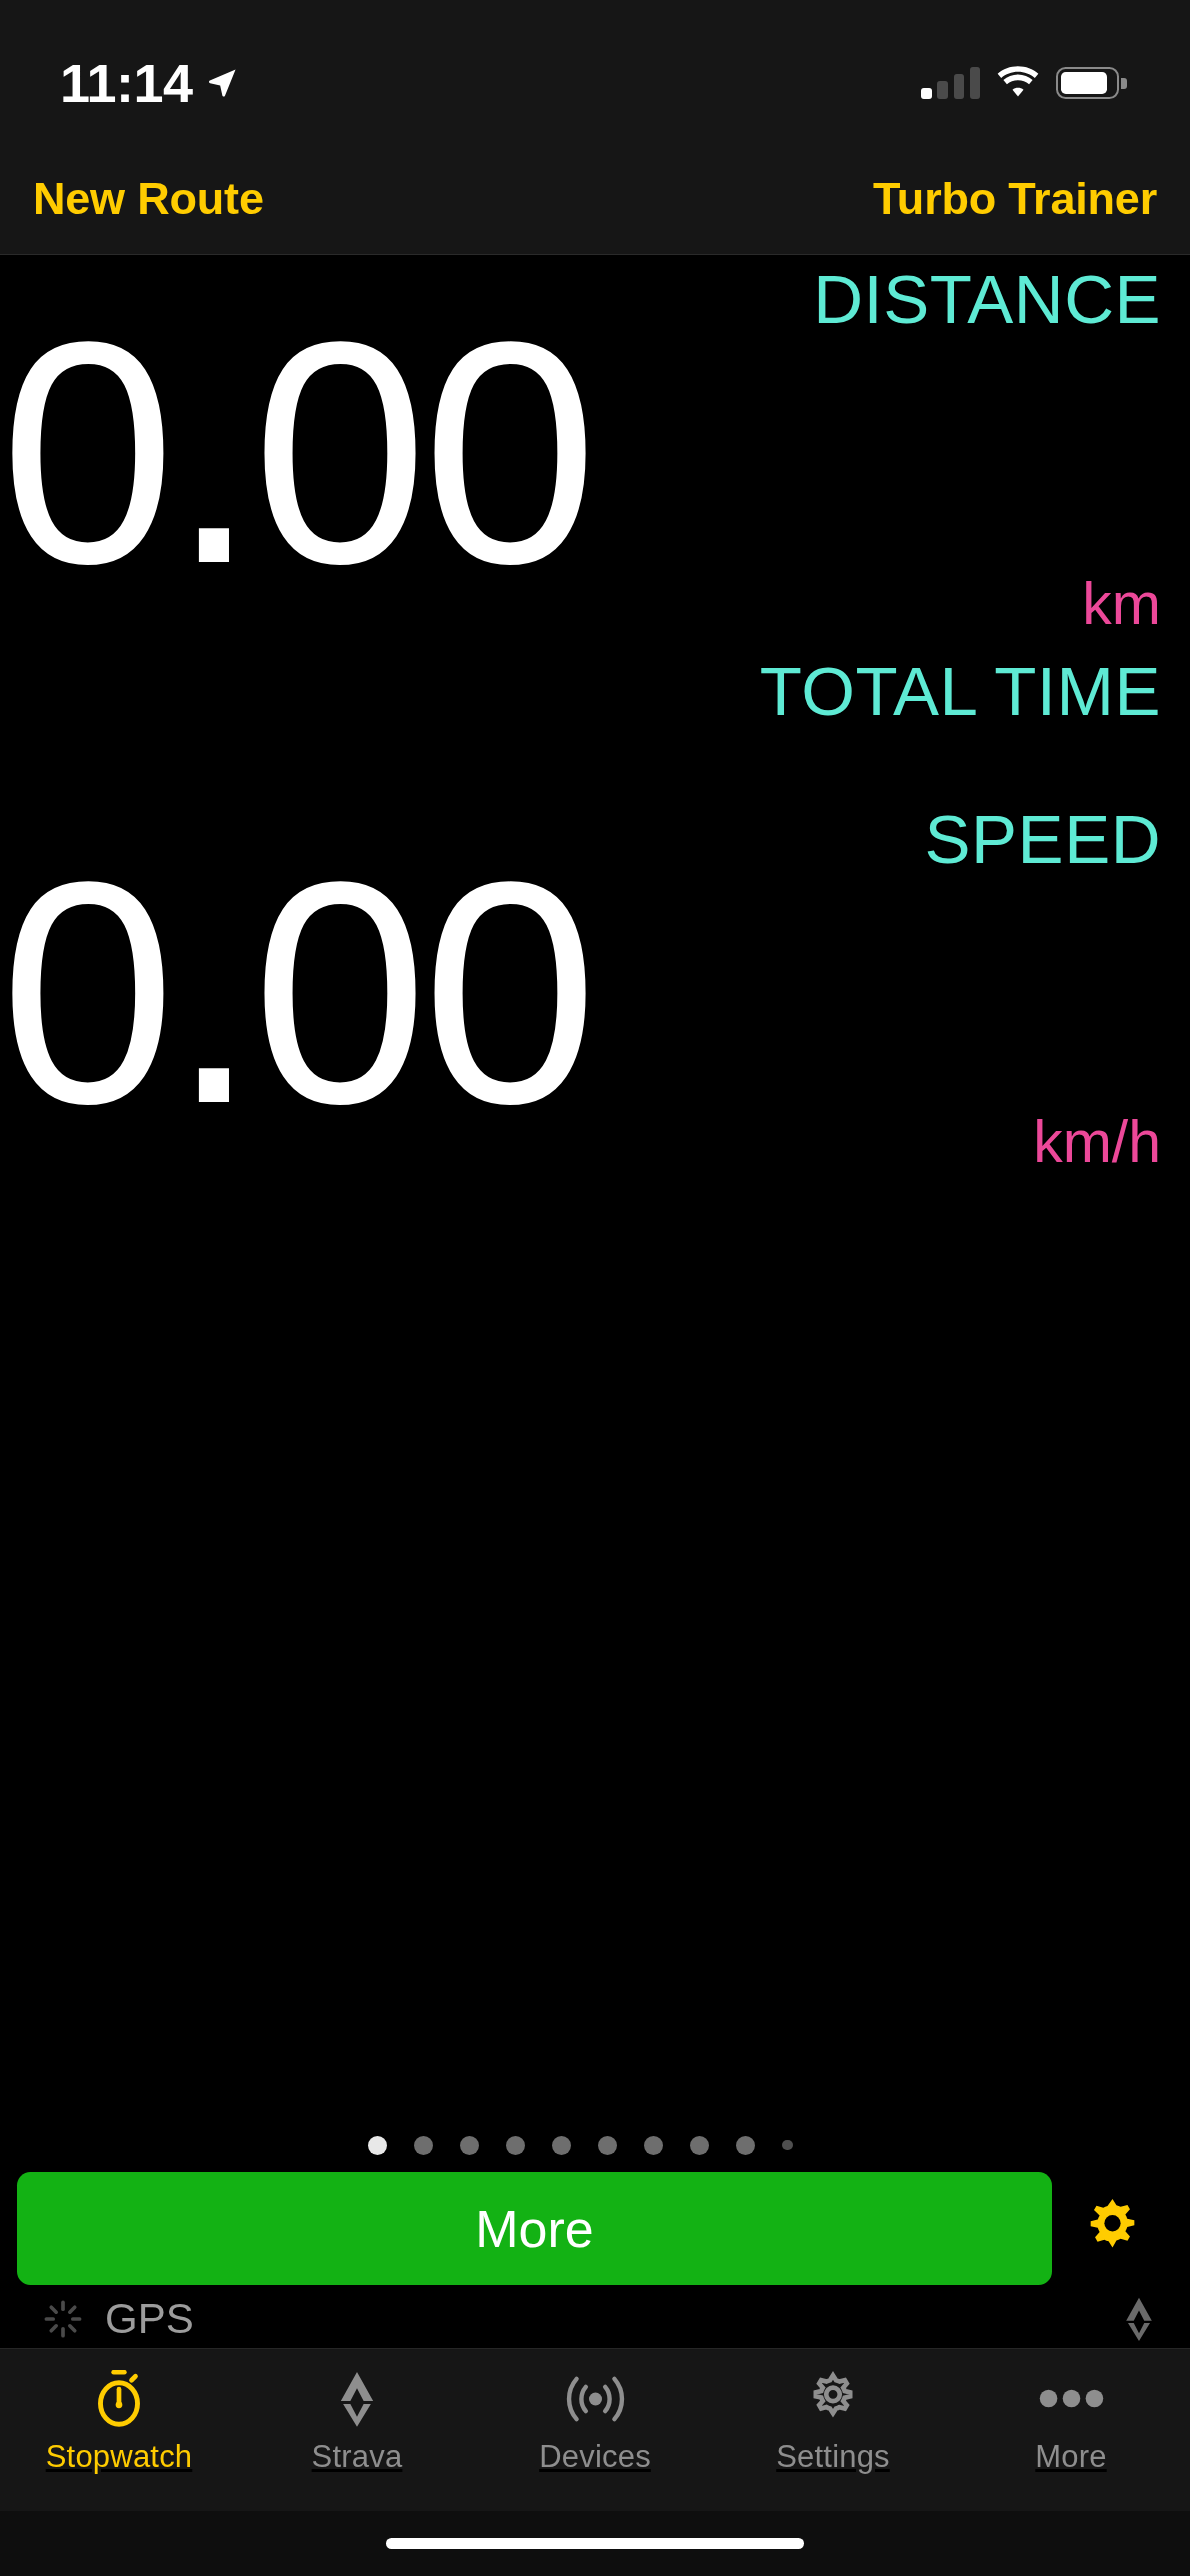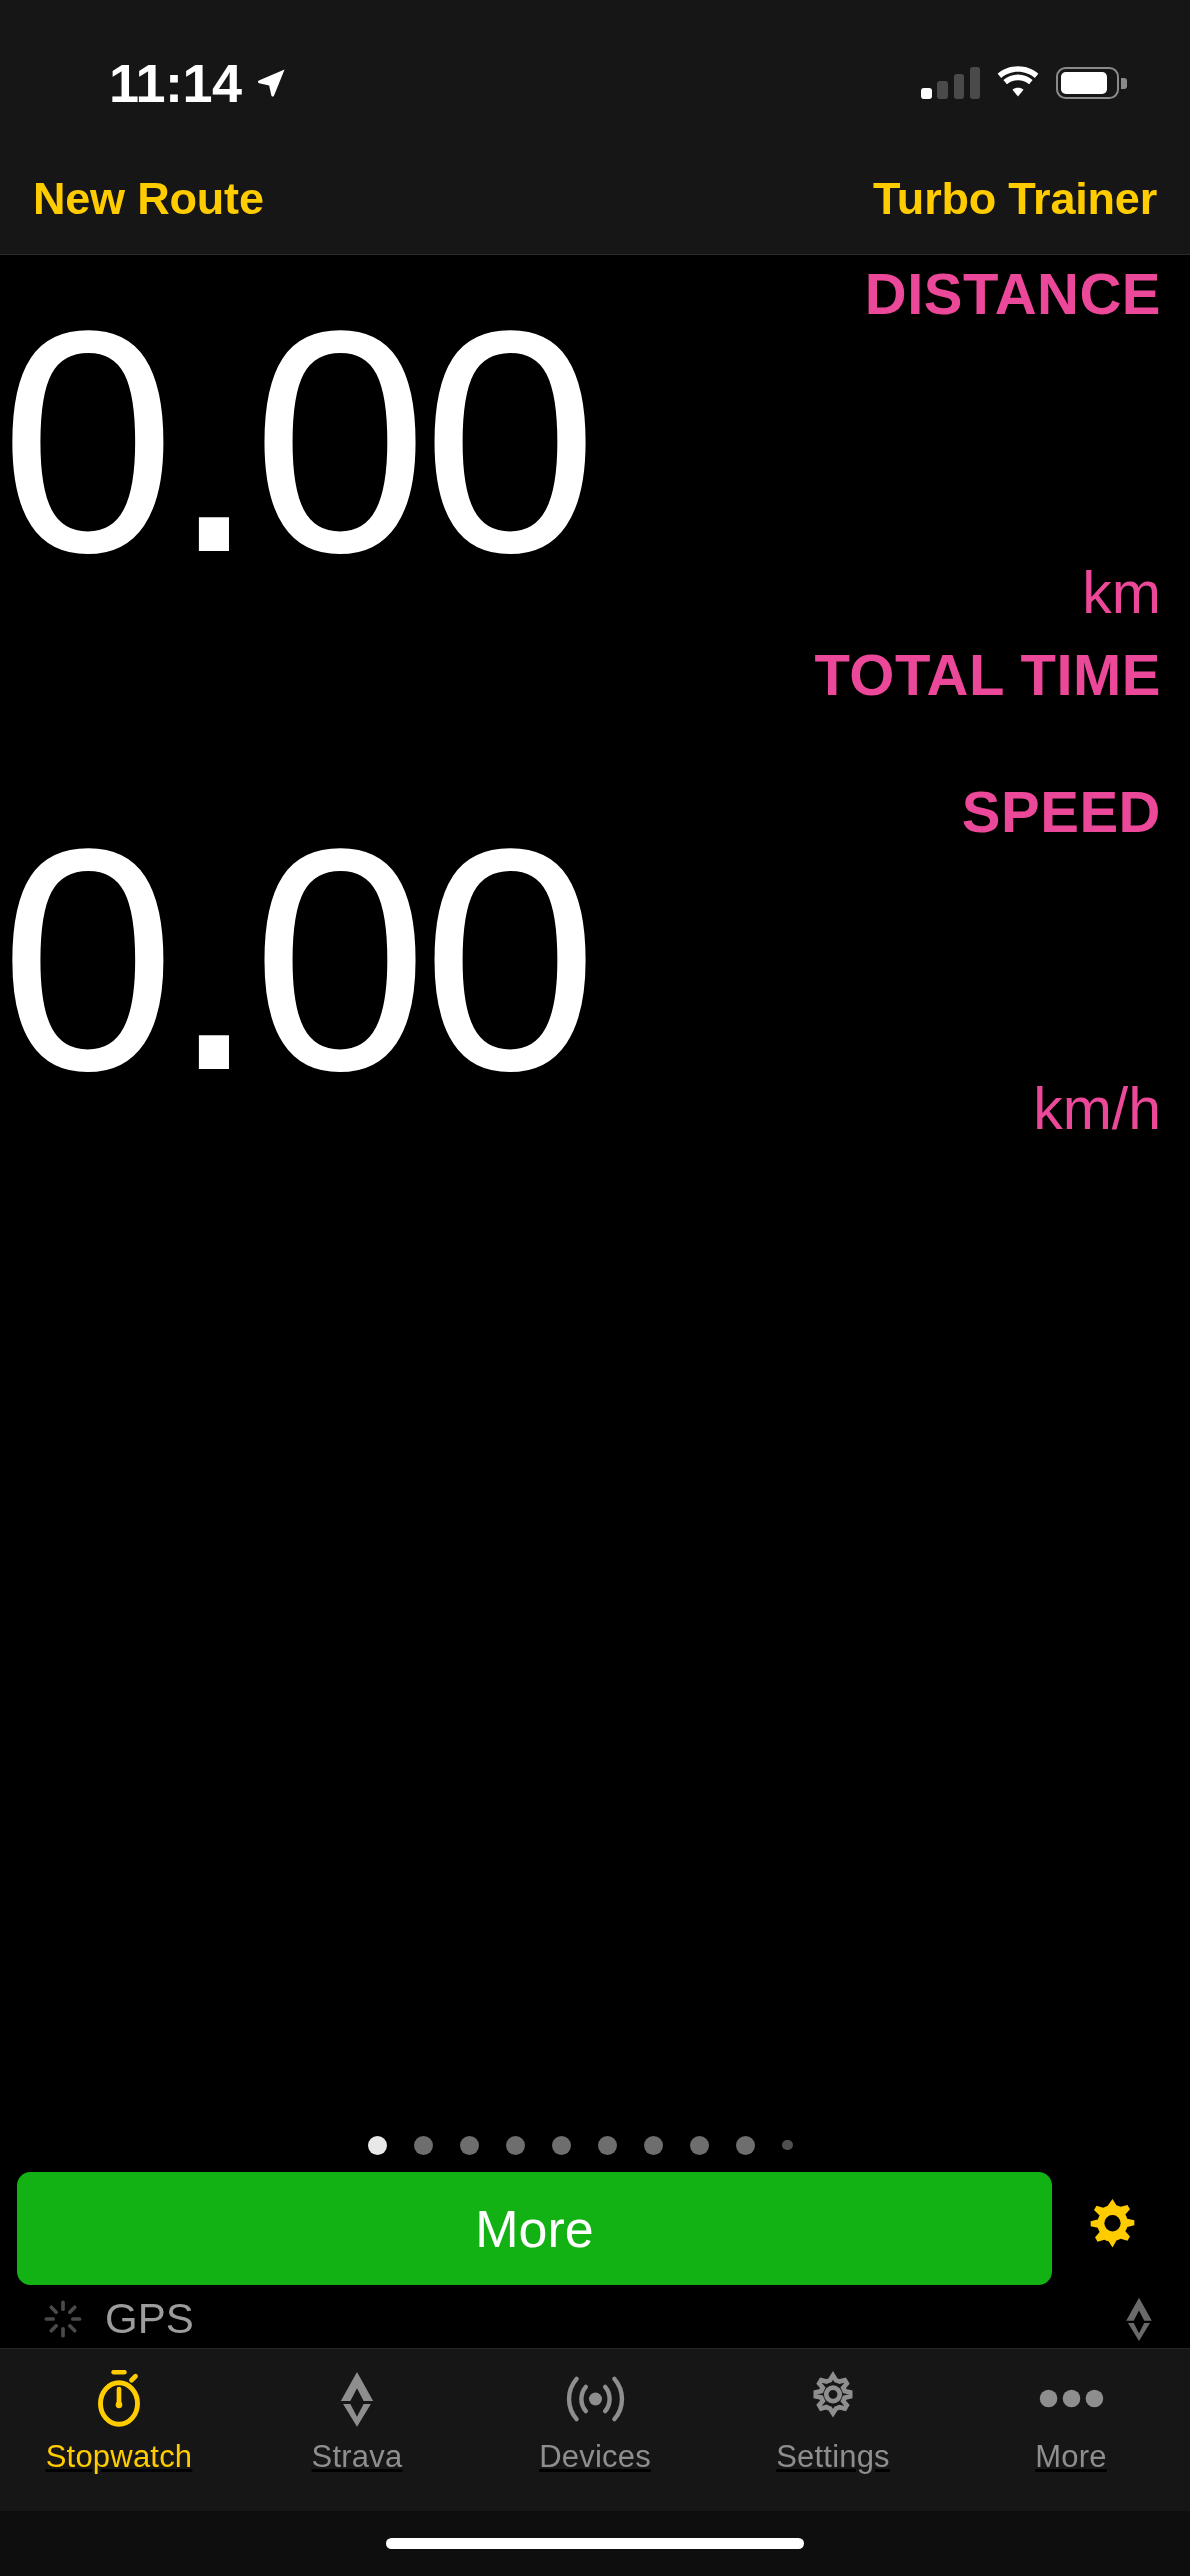--- a/index.html
+++ b/index.html
@@ -20,21 +20,21 @@
   .status-bar {
     height:144px;
     background:#161616;
     display:flex; align-items:center; justify-content:space-between;
     padding:0 61px 0 0;
     flex:0 0 auto;
     position:relative;
   }
   .sb-left {
     display:flex; align-items:center; gap:13.4px;
-    padding-left:109px; margin-top:21px;
+    padding-left:60px; margin-top:21px;
   }
   .sb-time {
     color:#fff; font-size:54px; font-weight:600; letter-spacing:-0.5px;
     line-height:1;
   }
   .sb-loc { width:33px; height:33px; display:block; }
   .sb-right {
     display:flex; align-items:flex-end; gap:17px;
     margin-top:21px; padding-right:9.6px;
   }
@@ -82,23 +82,23 @@
     flex:1 1 auto;
     background:#000;
     position:relative;
     display:flex; flex-direction:column;
     padding:0 29px 0 0;
     overflow:hidden;
   }
   .metric { position:relative; width:100%; }
   .metric-label {
     text-align:right;
-    color:#ec4899;
-    font-size:58px;
-    font-weight:700;
+    color:#5eead4;
+    font-size:69px;
+    font-weight:400;
     letter-spacing:0.5px;
     line-height:1;
   }
   .metric-value {
     color:#fff;
     font-weight:100;
     line-height:0.86;
     letter-spacing:-5.7px;
     font-stretch:condensed;
     white-space:nowrap;

